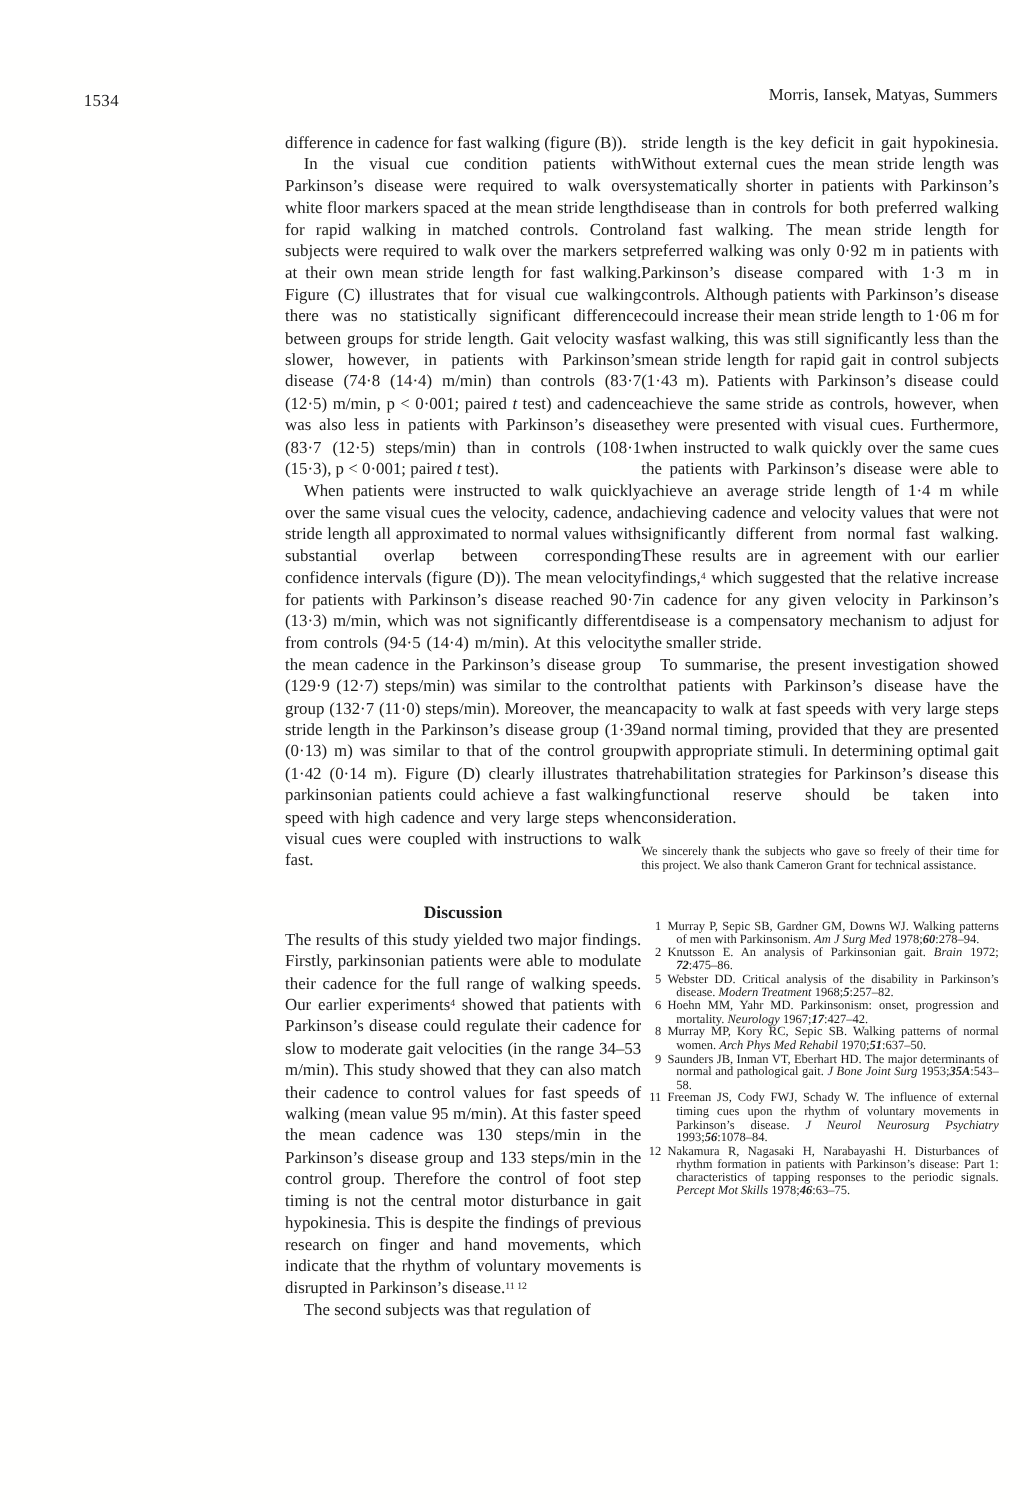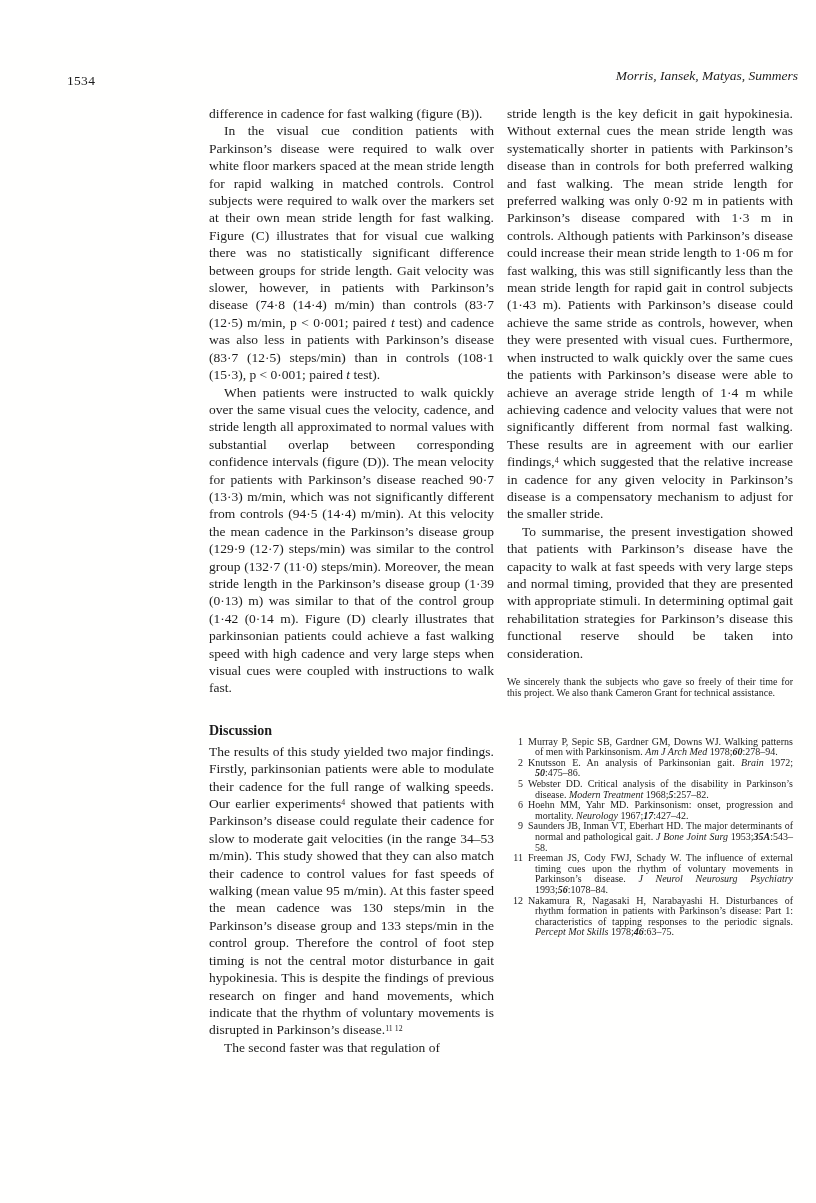--- a/index.html
+++ b/index.html
@@ -18,47 +18,46 @@
     left: 67px;
     top: 35px;
     font-size: 13.5px;
     letter-spacing: 0.3px;
   }
   .running-head {
     position: absolute;
     right: 18px;
     top: 30px;
     font-size: 13.5px;
-    font-style: italic;
     text-align: right;
   }
   .columns {
     position: absolute;
-    left: 209px;
+    left: 228px;
     top: 67px;
     width: 584px;
     display: flex;
-    gap: 13px;
   }
   .col-left  { width: 285px; }
   .col-right { width: 286px; }
 
   p.body {
     margin: 0;
     font-size: 13.5px;
     line-height: 17.4px;
     text-align: justify;
   }
   p.body.indent { text-indent: 15px; }
 
   h2.section-heading {
     font-size: 14px;
     font-weight: bold;
     margin: 25px 0 3px 0;
     line-height: 18px;
+    text-align: center;
   }
 
   p.ack {
     margin: 15px 0 0 0;
     font-size: 10px;
     line-height: 10.8px;
     text-align: justify;
   }
 
   .references {
@@ -95,32 +94,33 @@
 <div class="page">
   <div class="page-number">1534</div>
   <div class="running-head">Morris, Iansek, Matyas, Summers</div>
   <div class="columns">
     <div class="col-left">
         <p class="body">difference in cadence for fast walking (figure (B)).</p>
         <p class="body indent">In the visual cue condition patients with Parkinson’s disease were required to walk over white floor markers spaced at the mean stride length for rapid walking in matched controls. Control subjects were required to walk over the markers set at their own mean stride length for fast walking. Figure (C) illustrates that for visual cue walking there was no statistically significant difference between groups for stride length. Gait velocity was slower, however, in patients with Parkinson’s disease (74·8 (14·4) m/min) than controls (83·7 (12·5) m/min, p &lt; 0·001; paired <i>t</i> test) and cadence was also less in patients with Parkinson’s disease (83·7 (12·5) steps/min) than in controls (108·1 (15·3), p &lt; 0·001; paired <i>t</i> test).</p>
         <p class="body indent">When patients were instructed to walk quickly over the same visual cues the velocity, cadence, and stride length all approximated to normal values with substantial overlap between corresponding confidence intervals (figure (D)). The mean velocity for patients with Parkinson’s disease reached 90·7 (13·3) m/min, which was not significantly different from controls (94·5 (14·4) m/min). At this velocity the mean cadence in the Parkinson’s disease group (129·9 (12·7) steps/min) was similar to the control group (132·7 (11·0) steps/min). Moreover, the mean stride length in the Parkinson’s disease group (1·39 (0·13) m) was similar to that of the control group (1·42 (0·14 m). Figure (D) clearly illustrates that parkinsonian patients could achieve a fast walking speed with high cadence and very large steps when visual cues were coupled with instructions to walk fast.</p>
         <h2 class="section-heading">Discussion</h2>
         <p class="body">The results of this study yielded two major findings. Firstly, parkinsonian patients were able to modulate their cadence for the full range of walking speeds. Our earlier experiments<sup>4</sup> showed that patients with Parkinson’s disease could regulate their cadence for slow to moderate gait velocities (in the range 34–53 m/min). This study showed that they can also match their cadence to control values for fast speeds of walking (mean value 95 m/min). At this faster speed the mean cadence was 130 steps/min in the Parkinson’s disease group and 133 steps/min in the control group. Therefore the control of foot step timing is not the central motor disturbance in gait hypokinesia. This is despite the findings of previous research on finger and hand movements, which indicate that the rhythm of voluntary movements is disrupted in Parkinson’s disease.<sup>11 12</sup></p>
-        <p class="body indent">The second faster was that regulation of</p>
+        <p class="body indent">The second subjects was that regulation of</p>
       </div>
     <div class="col-right">
       <div>
           <p class="body">stride length is the key deficit in gait hypokinesia. Without external cues the mean stride length was systematically shorter in patients with Parkinson’s disease than in controls for both preferred walking and fast walking. The mean stride length for preferred walking was only 0·92 m in patients with Parkinson’s disease compared with 1·3 m in controls. Although patients with Parkinson’s disease could increase their mean stride length to 1·06 m for fast walking, this was still significantly less than the mean stride length for rapid gait in control subjects (1·43 m). Patients with Parkinson’s disease could achieve the same stride as controls, however, when they were presented with visual cues. Furthermore, when instructed to walk quickly over the same cues the patients with Parkinson’s disease were able to achieve an average stride length of 1·4 m while achieving cadence and velocity values that were not significantly different from normal fast walking. These results are in agreement with our earlier findings,<sup>4</sup> which suggested that the relative increase in cadence for any given velocity in Parkinson’s disease is a compensatory mechanism to adjust for the smaller stride.</p>
           <p class="body indent">To summarise, the present investigation showed that patients with Parkinson’s disease have the capacity to walk at fast speeds with very large steps and normal timing, provided that they are presented with appropriate stimuli. In determining optimal gait rehabilitation strategies for Parkinson’s disease this functional reserve should be taken into consideration.</p>
           <p class="ack">We sincerely thank the subjects who gave so freely of their time for this project. We also thank Cameron Grant for technical assistance.</p>
         </div>
       <div class="references">
-          <div class="ref"><span class="ref-num">1</span><span>Murray P, Sepic SB, Gardner GM, Downs WJ. Walking patterns of men with Parkinsonism. <i>Am J Arch Med</i> 1978;<b>60</b>:278–94.</span></div>
-          <div class="ref"><span class="ref-num">2</span><span>Knutsson E. An analysis of Parkinsonian gait. <i>Brain</i> 1972; <b>50</b>:475–86.</span></div>
+          <div class="ref"><span class="ref-num">1</span><span>Murray P, Sepic SB, Gardner GM, Downs WJ. Walking patterns of men with Parkinsonism. <i>Am J Surg Med</i> 1978;<b>60</b>:278–94.</span></div>
+          <div class="ref"><span class="ref-num">2</span><span>Knutsson E. An analysis of Parkinsonian gait. <i>Brain</i> 1972; <b>72</b>:475–86.</span></div>
           <div class="ref"><span class="ref-num">5</span><span>Webster DD. Critical analysis of the disability in Parkinson’s disease. <i>Modern Treatment</i> 1968;<b>5</b>:257–82.</span></div>
           <div class="ref"><span class="ref-num">6</span><span>Hoehn MM, Yahr MD. Parkinsonism: onset, progression and mortality. <i>Neurology</i> 1967;<b>17</b>:427–42.</span></div>
+          <div class="ref"><span class="ref-num">8</span><span>Murray MP, Kory RC, Sepic SB. Walking patterns of normal women. <i>Arch Phys Med Rehabil</i> 1970;<b>51</b>:637–50.</span></div>
           <div class="ref"><span class="ref-num">9</span><span>Saunders JB, Inman VT, Eberhart HD. The major determinants of normal and pathological gait. <i>J Bone Joint Surg</i> 1953;<b>35A</b>:543–58.</span></div>
           <div class="ref"><span class="ref-num">11</span><span>Freeman JS, Cody FWJ, Schady W. The influence of external timing cues upon the rhythm of voluntary movements in Parkinson’s disease. <i>J Neurol Neurosurg Psychiatry</i> 1993;<b>56</b>:1078–84.</span></div>
           <div class="ref"><span class="ref-num">12</span><span>Nakamura R, Nagasaki H, Narabayashi H. Disturbances of rhythm formation in patients with Parkinson’s disease: Part 1: characteristics of tapping responses to the periodic signals. <i>Percept Mot Skills</i> 1978;<b>46</b>:63–75.</span></div>
         </div>
     </div>
   </div>
 </div>
 
 </body></html>

